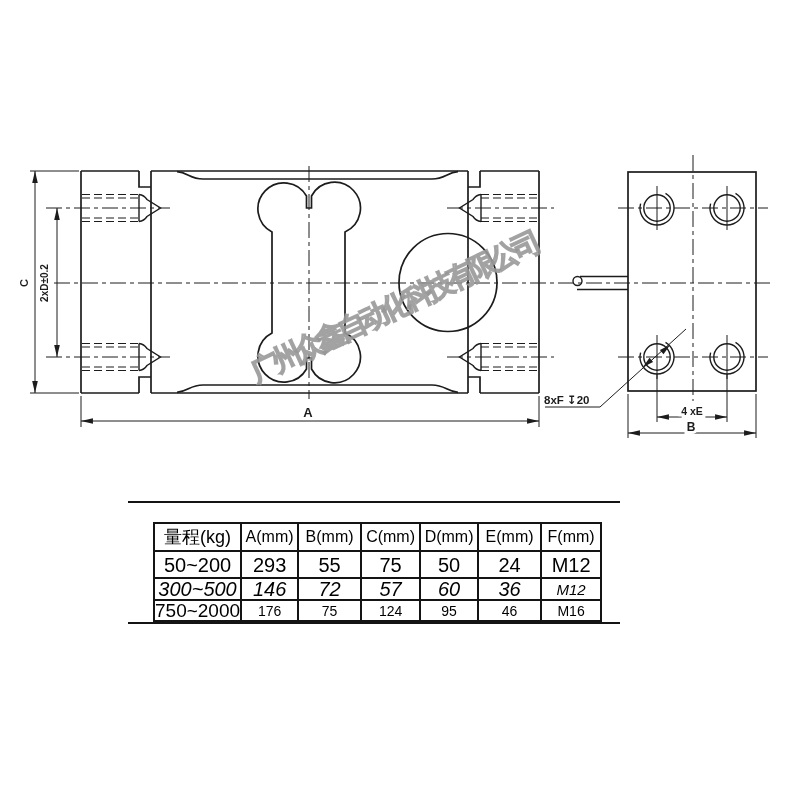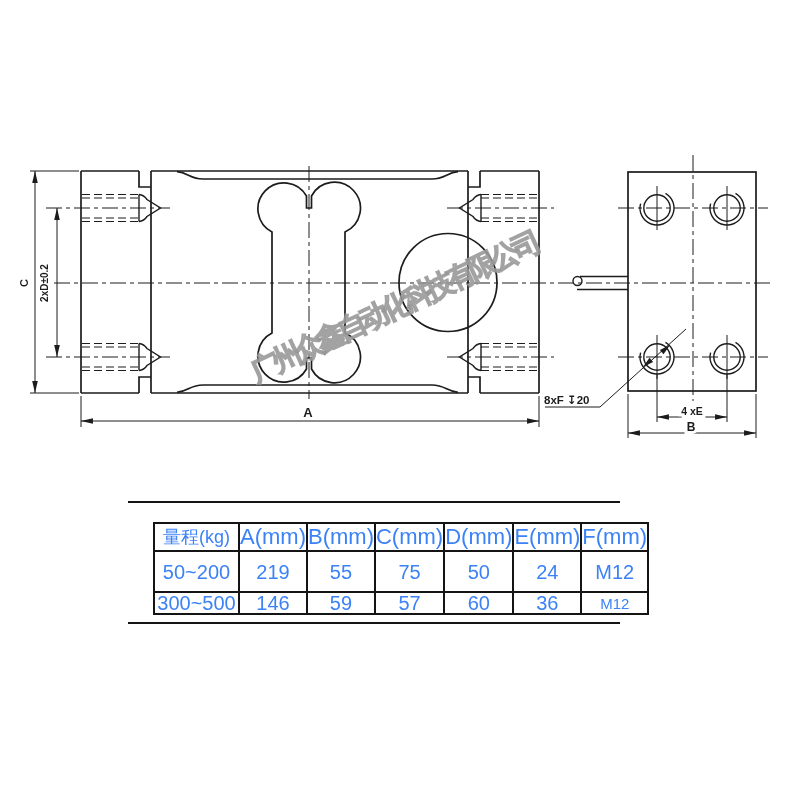--- a/index.html
+++ b/index.html
@@ -10,25 +10,25 @@
   
   #watermark{position:absolute;left:394px;top:308px;white-space:nowrap;
     transform:translate(-50%,-50%) rotate(-25deg);
     font-size:29px;font-weight:bold;letter-spacing:-5px;
     color:rgba(176,176,176,0.38);
     -webkit-text-stroke:1.2px rgba(150,150,150,0.85);
     pointer-events:none;}
   
   #spec-table{position:absolute;left:153px;top:522px;border-collapse:collapse;table-layout:fixed;}
   #spec-table th,#spec-table td{border:2px solid #141414;text-align:center;vertical-align:middle;
-    padding:0;color:#3b82f6;font-weight:normal;line-height:1;}
-  #spec-table th{font-size:22px;}
+    padding:0;color:#000000;font-weight:normal;line-height:1;}
+  #spec-table th{font-size:16px;}
   #spec-table th.first{font-size:18px;}
   .r1 td{font-size:20px;}
-  .r2 td{font-size:20px;}
+  .r2 td{font-size:20px;font-style:italic;}
   .r3 td{font-size:14px;}
   .r3 td.first{font-size:19px;}
   td.md{font-size:15px !important;}
   .rule{position:absolute;left:128px;width:492px;height:2px;background:#141414;}
 </style>
 </head>
 <body>
 
 <div id="page">
 
@@ -188,34 +188,43 @@
     <tbody>
         <tr style="height:28px">
       <th class="first">量程(kg)</th>
       <th>A(mm)</th>
       <th>B(mm)</th>
       <th>C(mm)</th>
       <th>D(mm)</th>
       <th>E(mm)</th>
       <th>F(mm)</th>
     </tr>
-    <tr class="r1" style="height:41px">
+    <tr class="r1" style="height:27px">
       <td>50~200</td>
-      <td>219</td>
+      <td>293</td>
       <td>55</td>
       <td>75</td>
       <td>50</td>
       <td>24</td>
       <td>M12</td>
     </tr>
     <tr class="r2" style="height:20px">
       <td>300~500</td>
       <td>146</td>
-      <td>59</td>
+      <td>72</td>
       <td>57</td>
       <td>60</td>
       <td>36</td>
       <td class="md">M12</td>
     </tr>
+    <tr class="r3" style="height:21px">
+      <td class="first">750~2000</td>
+      <td>176</td>
+      <td>75</td>
+      <td>124</td>
+      <td>95</td>
+      <td>46</td>
+      <td>M16</td>
+    </tr>
   </tbody>
     </table>
 
 </div>
 
 </body></html>

